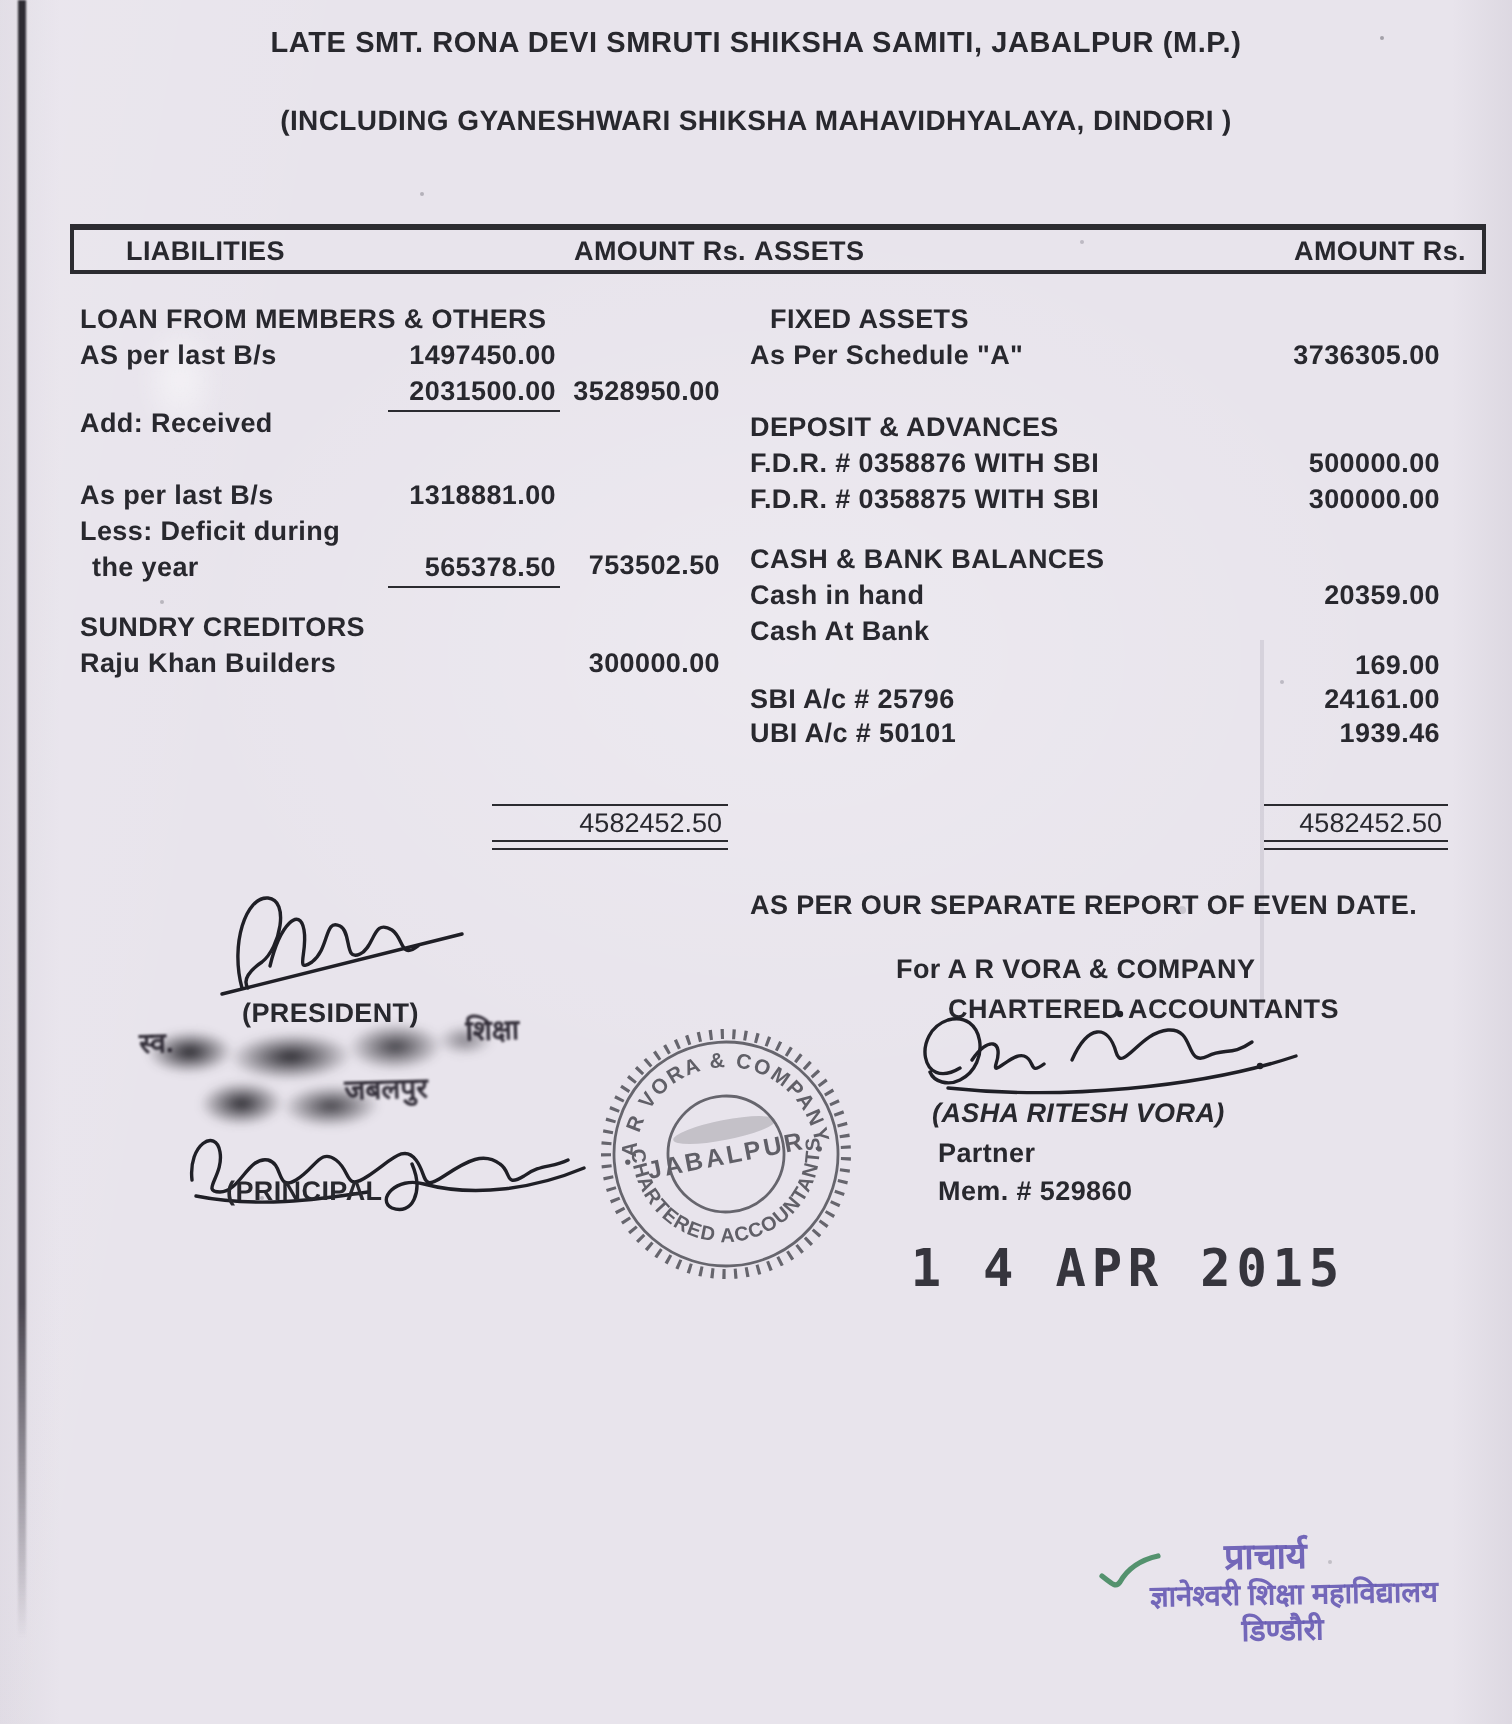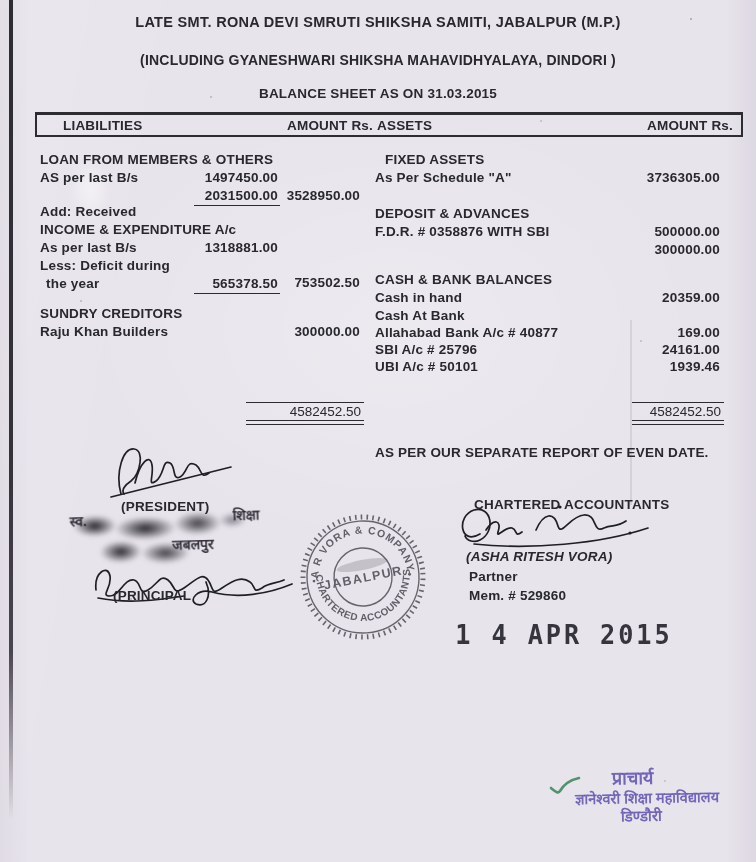--- a/index.html
+++ b/index.html
@@ -88,64 +88,62 @@
 
 <div class="page">
 
   <div class="edge-line"></div>
   <div class="streak"></div>
   <div class="speckles"></div>
   <div class="crease"></div>
 
   <div class="t ctr title1">LATE SMT. RONA DEVI SMRUTI SHIKSHA SAMITI, JABALPUR (M.P.)</div>
   <div class="t ctr title2">(INCLUDING GYANESHWARI SHIKSHA MAHAVIDHYALAYA, DINDORI )</div>
-  <div class="t ctr title3">BALANCE SHEET AS ON 31.03.2015</div>
 
   <div class="hdrbox">
     <span class="t" style="left:6px;padding-left:20px;">LIABILITIES</span>
     <span class="t" style="left:250px;">AMOUNT Rs.</span>
     <span class="t" style="left:340px;">ASSETS</span>
     <span class="t" style="right:8px;">AMOUNT Rs.</span>
   </div>
 
   <div class="t sec" style="left:40px;top:152px;">LOAN FROM MEMBERS &amp; OTHERS</div>
   <div class="t" style="left:40px;top:170px;">AS per last B/s</div>
   <div class="t amt" style="left:170px;top:170px;width:108px;">1497450.00</div>
   <div class="t" style="left:40px;top:188px;margin-top:16px;">Add: Received</div>
   <div class="t amt" style="left:170px;top:188px;width:108px;">2031500.00</div>
   <div class="t amt" style="left:280px;top:188px;width:80px;">3528950.00</div>
   <div class="uline" style="left:194px;top:205px;width:86px;"></div>
 
-  <div class="t sec" style="left:40px;top:222px;">INCOME &amp; EXPENDITURE A/c</div>
   <div class="t" style="left:40px;top:240px;">As per last B/s</div>
   <div class="t amt" style="left:170px;top:240px;width:108px;">1318881.00</div>
   <div class="t" style="left:40px;top:258px;">Less: Deficit during</div>
   <div class="t" style="left:46px;top:276px;">the year</div>
   <div class="t amt" style="left:170px;top:276px;width:108px;">565378.50</div>
   <div class="t amt" style="left:280px;top:275px;width:80px;">753502.50</div>
   <div class="uline" style="left:194px;top:293px;width:86px;"></div>
 
   <div class="t sec" style="left:40px;top:306px;">SUNDRY CREDITORS</div>
   <div class="t" style="left:40px;top:324px;">Raju Khan Builders</div>
   <div class="t amt" style="left:280px;top:324px;width:80px;">300000.00</div>
 
   <div class="t sec" style="left:375px;top:152px;padding-left:10px;">FIXED ASSETS</div>
   <div class="t" style="left:375px;top:170px;">As Per Schedule "A"</div>
   <div class="t amt" style="left:617px;top:170px;width:103px;">3736305.00</div>
 
   <div class="t sec" style="left:375px;top:206px;">DEPOSIT &amp; ADVANCES</div>
   <div class="t" style="left:375px;top:224px;">F.D.R. # 0358876 WITH SBI</div>
   <div class="t amt" style="left:617px;top:224px;width:103px;">500000.00</div>
+  <div class="t" style="left:375px;top:242px;">F.D.R. # 0358875 WITH SBI</div>
   <div class="t amt" style="left:617px;top:242px;width:103px;">300000.00</div>
 
   <div class="t sec" style="left:375px;top:272px;">CASH &amp; BANK BALANCES</div>
   <div class="t" style="left:375px;top:290px;">Cash in hand</div>
   <div class="t amt" style="left:617px;top:290px;width:103px;">20359.00</div>
   <div class="t" style="left:375px;top:308px;">Cash At Bank</div>
-  <div class="t" style="left:375px;top:325px;">Allahabad Bank A/c # 40877</div>
   <div class="t amt" style="left:617px;top:325px;width:103px;">169.00</div>
   <div class="t" style="left:375px;top:342px;">SBI A/c # 25796</div>
   <div class="t amt" style="left:617px;top:342px;width:103px;">24161.00</div>
   <div class="t" style="left:375px;top:359px;">UBI A/c # 50101</div>
   <div class="t amt" style="left:617px;top:359px;width:103px;">1939.46</div>
 
   <div class="total-box" style="left:246px;top:402px;width:118px;">
     <div class="tline"></div>
     <div class="val">4582452.50</div>
     <div class="dline"></div>
@@ -192,20 +190,21 @@
     </text>
     <text font-size="10" font-weight="700" letter-spacing="0.5">
       <textPath href="#arcBottom" startOffset="50%" text-anchor="middle">CHARTERED ACCOUNTANTS</textPath>
     </text>
     <text x="16" y="71" font-size="10">•</text>
     <text x="112" y="71" font-size="10">•</text>
     <ellipse cx="67" cy="55" rx="26" ry="5" fill="#55555e" opacity="0.3" transform="rotate(-7 67 55)"></ellipse>
     <text x="67" y="72" font-size="12.5" font-weight="700" letter-spacing="1.5" text-anchor="middle" transform="rotate(-7 67 67)">JABALPUR</text>
   </svg>
 
+  <div class="t" style="left:448px;top:477px;font-weight:700;">For A R VORA &amp; COMPANY</div>
   <div class="t" style="left:474px;top:497px;font-weight:700;">CHARTERED ACCOUNTANTS</div>
   <svg class="sig" style="left:450px;top:500px;" width="205" height="52" viewBox="0 0 205 52">
     <path d="M30,34 C10,46 6,16 24,10 C42,5 46,32 30,40 C24,43 17,41 15,36"></path>
     <path d="M36,30 C44,18 52,20 48,32 C46,39 56,26 62,28 C68,30 64,38 72,32"></path>
     <path d="M86,30 C94,12 104,12 108,26 C111,37 120,16 134,15 C148,14 142,34 154,28 C162,24 166,28 176,21"></path>
     <path d="M24,44 C80,50 150,44 198,28"></path>
     <circle cx="110" cy="7" r="1.6" fill="#1f1f26" stroke="none"></circle>
     <circle cx="180" cy="33" r="1.6" fill="#1f1f26" stroke="none"></circle>
   </svg>
   <div class="t" style="left:466px;top:549px;font-weight:700;font-style:italic;">(ASHA RITESH VORA)</div>

